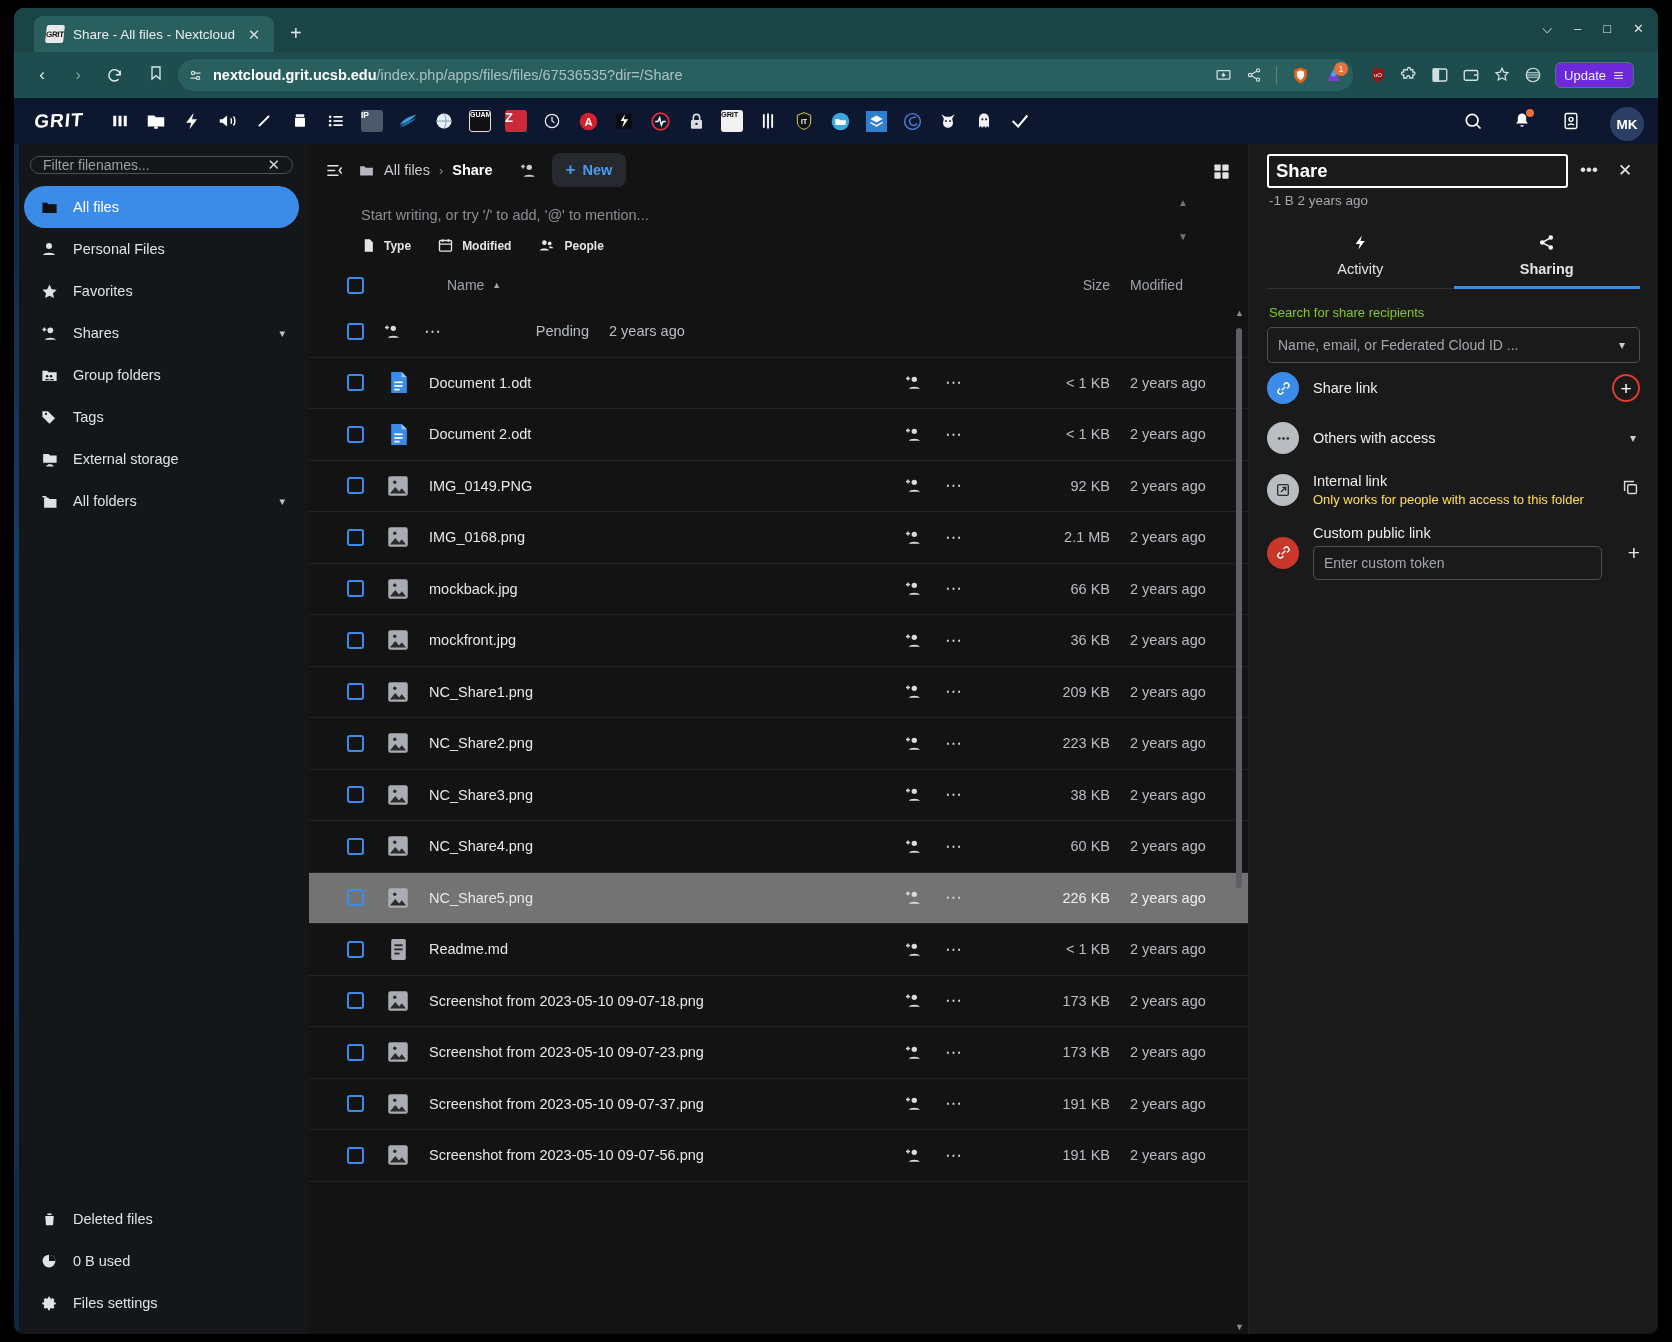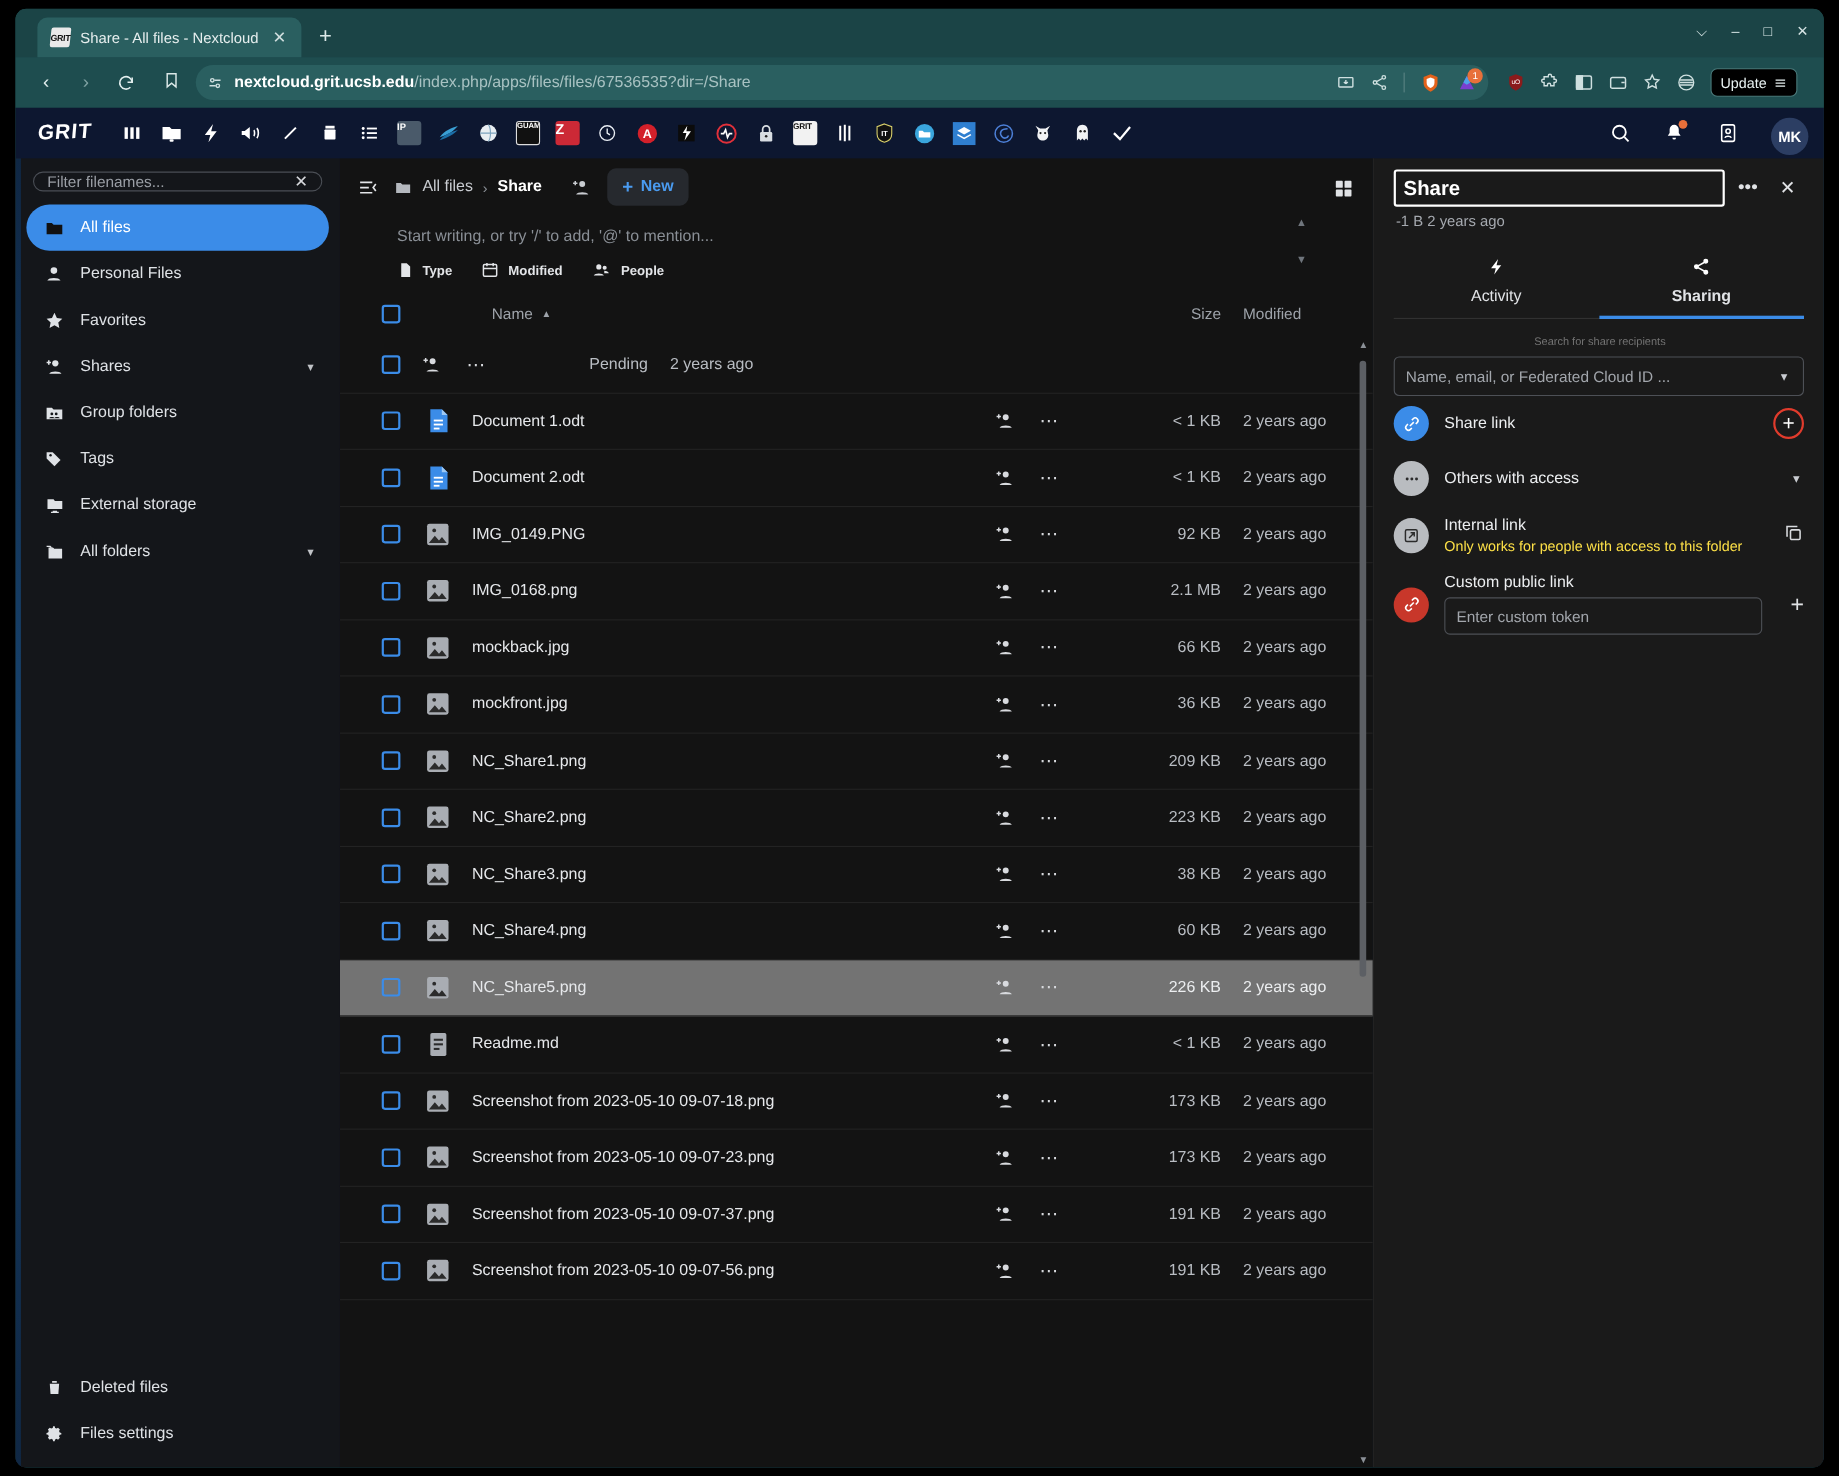--- a/index.html
+++ b/index.html
@@ -97,21 +97,21 @@
   .url-text {
     font-size: 14.5px; color: #ffffff;
     white-space: nowrap; overflow: hidden;
   }
   .url-text .path { color: #a8c2c2; }
   .url-right { margin-left: auto; display: flex; align-items: center; gap: 14px; }
   .tb-ic { color: #cfe0e0; cursor: pointer; display: flex; align-items: center; }
   .divider-v { width: 1px; height: 18px; background: #5a8384; }
   .ext-area { display: flex; align-items: center; gap: 13px; padding: 0 12px; }
   .update-btn {
-    background: #000000; color: #eaf4f4;
+    background: #6d28d9; color: #eaf4f4;
     border: 1px solid #49797a;
     border-radius: 6px;
     height: 26px; padding: 0 8px;
     font-size: 13px;
     display: flex; align-items: center; gap: 6px;
     cursor: pointer;
   }
 
   
   .nc {
@@ -344,21 +344,21 @@
     color: #e1e3e6; font-size: 14.5px;
     cursor: pointer;
     position: relative;
   }
   .tab-item .tic { display: block; margin: 0 auto 7px auto; }
   .tab-item.active { font-weight: 700; }
   .tab-item.active::after {
     content: ""; position: absolute; left: 0; right: 0; bottom: -1px;
     height: 3px; background: #3b8ce8;
   }
-  .det-label { color: #737373; font-size: 10px; margin: 16px 0 7px 2px; text-align: center; }
+  .det-label { color: #84cc16; font-size: 13px; margin: 16px 0 7px 2px; }
   .recip-box {
     height: 36px;
     border: 1px solid #4d5056;
     border-radius: 5px;
     display: flex; align-items: center;
     padding: 0 10px;
   }
   .recip-input {
     flex: 1; background: transparent; border: none; outline: none;
     color: #d0d3d8; font-size: 14px;
@@ -800,20 +800,29 @@
               <span class="nav-icon">
                   <svg width="17" height="17" viewBox="0 0 24 24" fill="#dfe2e6">
                     <path d="M6 7h12l-1 13H7z"></path>
                     <rect x="9" y="3.5" width="6" height="2.2"></rect>
                   </svg>
                 </span>
               <span>Deleted files</span>
             </div>
             <div class="nav-item">
               <span class="nav-icon">
+                  <svg width="18" height="18" viewBox="0 0 24 24">
+                    <circle cx="12" cy="12" r="8.5" fill="#dfe2e6"></circle>
+                    <path d="M12 12V3.5A8.5 8.5 0 0120.5 12z" fill="#14161a"></path>
+                  </svg>
+                </span>
+              <span>0 B used</span>
+            </div>
+            <div class="nav-item">
+              <span class="nav-icon">
                   <svg width="18" height="18" viewBox="0 0 24 24" fill="#dfe2e6">
                     <path d="M12 8.5A3.5 3.5 0 1012 15.5 3.5 3.5 0 0012 8.5zm9-.5l-2-.4a7.6 7.6 0 00-.8-1.9l1.1-1.7-2.3-2.3-1.7 1.1a7.6 7.6 0 00-1.9-.8L13 0h-2l-.4 2a7.6 7.6 0 00-1.9.8L7 1.7 4.7 4l1.1 1.7a7.6 7.6 0 00-.8 1.9L3 8v2l2 .4c.2.7.5 1.3.8 1.9L4.7 14 7 16.3l1.7-1.1c.6.4 1.2.6 1.9.8l.4 2h2l.4-2c.7-.2 1.3-.4 1.9-.8l1.7 1.1 2.3-2.3-1.1-1.7c.3-.6.6-1.2.8-1.9l2-.4z" transform="translate(0,3.5) scale(1)"></path>
                   </svg>
                 </span>
               <span>Files settings</span>
             </div>
           </div>
         </div>
 
         <div class="files">

